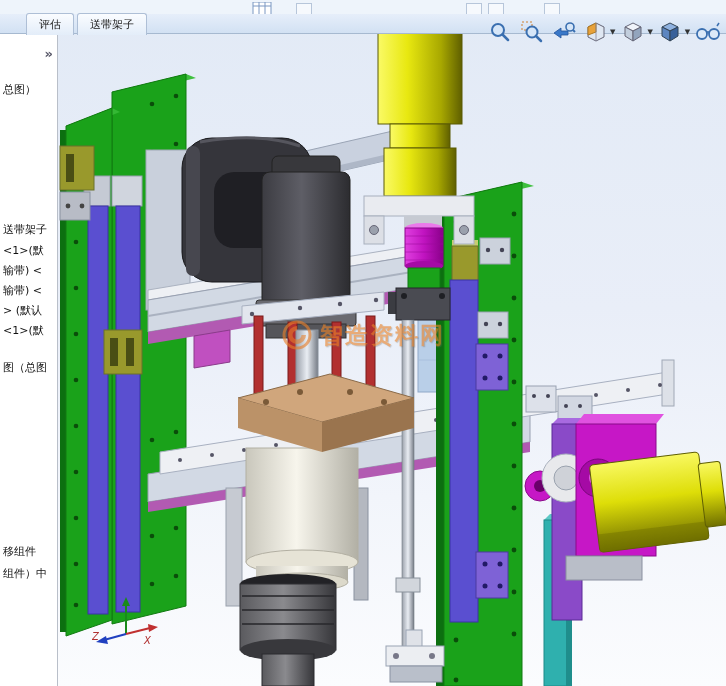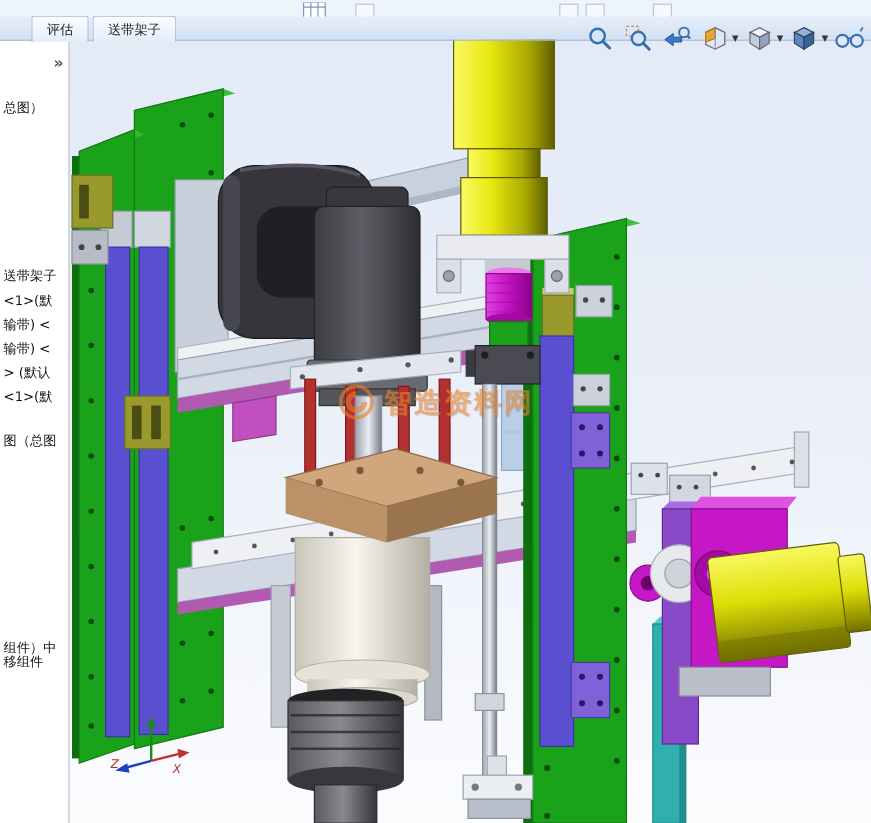--- a/index.html
+++ b/index.html
@@ -11,21 +11,21 @@
   svg.triad{position:absolute;left:92px;top:594px;z-index:3}
   .row1{position:absolute;left:0;top:0;width:726px;height:14px;background:#eef4fb;z-index:10;overflow:hidden}
   .r1icon{position:absolute;top:2px}
   .r1box{position:absolute;top:3px;width:16px;height:14px;border:1px solid #b7c6da;background:#f6f9fd}
   .row2{position:absolute;left:0;top:14px;width:726px;height:20px;background:linear-gradient(#e6eefa,#d2e1f3);border-bottom:1px solid #a6b9d0;z-index:10;display:flex;align-items:center;padding-left:26px}
   .tab{font-size:11px;color:#222;padding:3px 12px 3px;border:1px solid #aebfd6;border-bottom:none;border-radius:3px 3px 0 0;background:linear-gradient(#fafcff,#e3edf9);margin-right:3px;white-space:nowrap;cursor:default}
   .panel{position:absolute;left:0;top:34px;width:58px;height:652px;background:#ffffff;border-right:1px solid #b9bfc9;z-index:9;overflow:hidden}
   .collapse{position:absolute;top:12px;right:4px;font-size:13px;color:#556;font-weight:bold;cursor:default}
   .ti{position:absolute;left:3px;font-size:11px;color:#111;white-space:nowrap}
   .t0{top:48px}.t1{top:188px}.t2{top:209px}.t3{top:229px}.t4{top:249px}
-  .t5{top:269px}.t6{top:289px}.t7{top:326px}.t8{top:510px}.t9{top:498px}
+  .t5{top:269px}.t6{top:289px}.t7{top:326px}.t8{top:510px}.t9{top:532px}
   .hud{position:absolute;left:486px;top:18px;z-index:12;display:flex;align-items:center;gap:5px}
   .hbtn{width:27px;height:27px;display:flex;align-items:center;justify-content:center;cursor:default}
   .caret{font-size:7px;color:#333;margin-left:-4px;margin-right:-1px}
 </style>
 </head>
 <body>
 
 <div class="screen">
 
   <svg class="model" width="726" height="686" viewBox="0 0 726 686">

